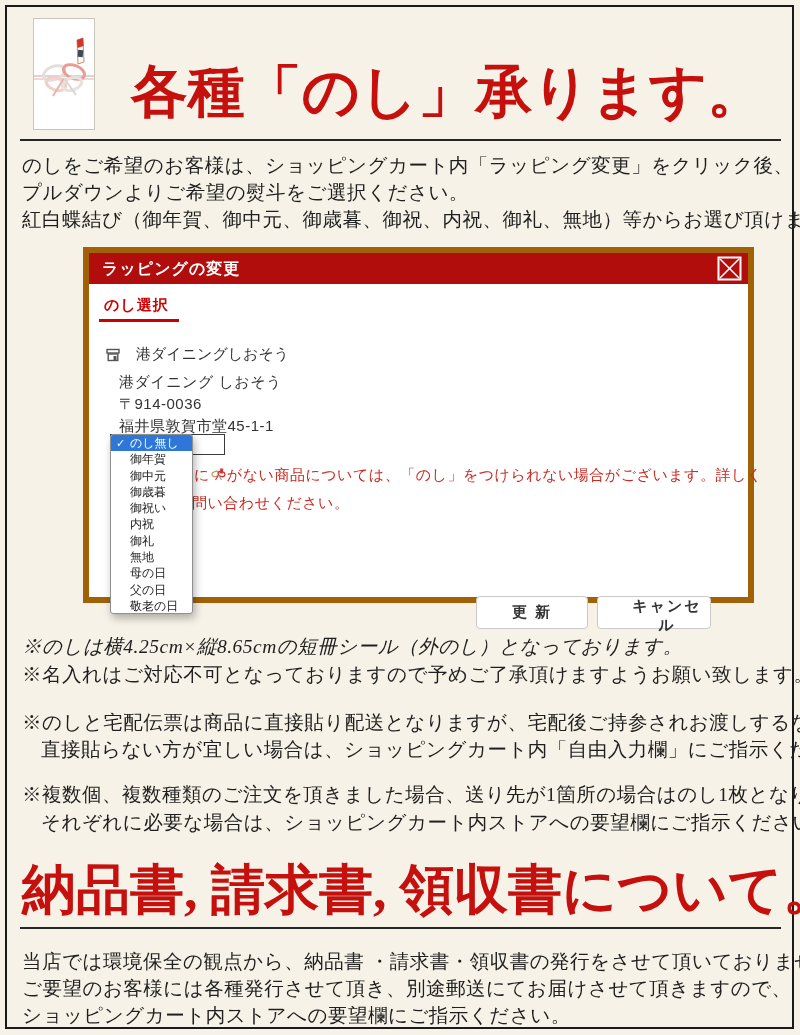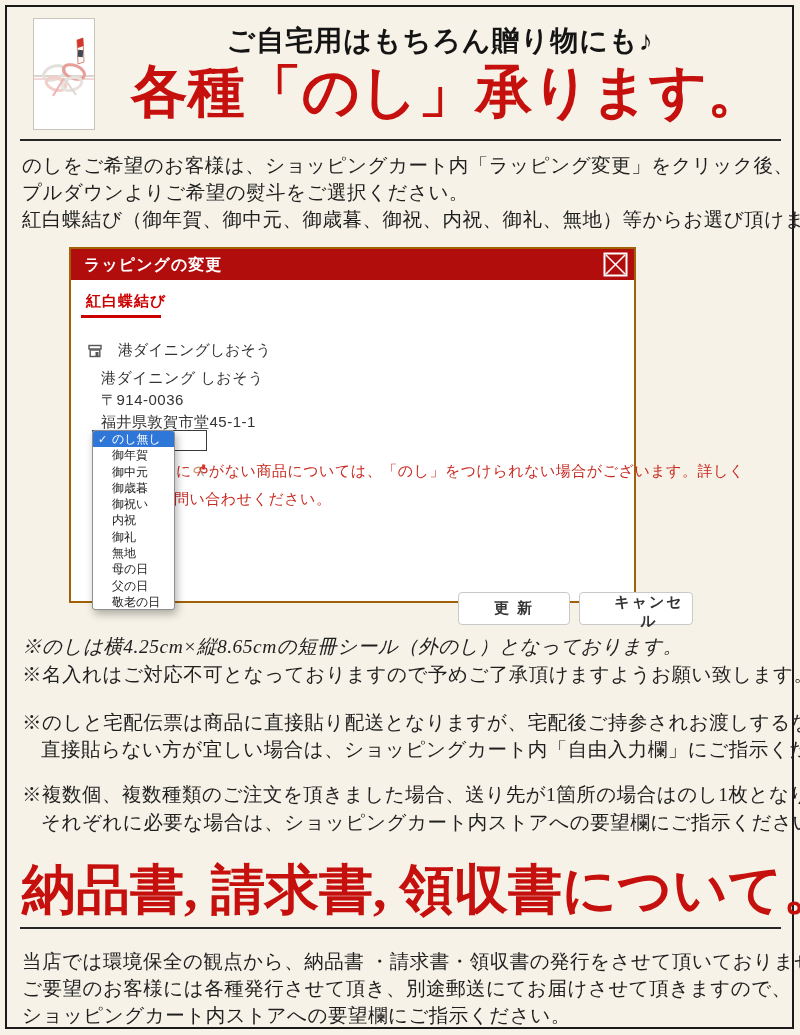--- a/index.html
+++ b/index.html
@@ -15,22 +15,22 @@
               font-size:57px; font-weight:700; color:#c5100d; letter-spacing:0px; white-space:nowrap; }
   .rule { position:absolute; left:20px; width:761px; height:0; border-top:2px solid #262626; }
   .rule1 { top:139px; } .rule2 { top:927px; }
 
   
   .para { position:absolute; left:22px; font-size:19.5px; color:#1f1f1f; letter-spacing:0.5px; white-space:nowrap; }
   .lh { line-height:27px; }
   .indent { padding-left:19px; }
 
   
-  .dialog { position:absolute; left:69px; top:247px; width:567px; height:356px;
-            background:#ffffff; border:2px solid #a16207; z-index:1;
+  .dialog { position:absolute; left:83px; top:247px; width:671px; height:356px;
+            background:#ffffff; border:6px solid #a16207; z-index:1;
             font-family:"Liberation Sans","DejaVu Sans",sans-serif; }
   .dlg-header { position:absolute; left:0; top:0; right:0; height:31px; background:#b20d0d; }
   .dlg-title { position:absolute; left:13px; top:0; line-height:31px; color:#ffffff;
                font-size:16px; font-weight:700; letter-spacing:1px; }
   .dlg-close { position:absolute; right:6px; top:3px; width:25px; height:25px; cursor:pointer; }
   .dlg-tab { position:absolute; left:15px; top:43px; color:#cc0000; font-weight:700; font-size:15px; letter-spacing:1px; }
   .dlg-tab-underline { position:absolute; left:10px; top:66px; width:80px; height:3px; background:#cc0000; }
   .store-row { position:absolute; left:17px; top:92px; font-size:15px; color:#333; display:flex; align-items:center; gap:16px; }
   .addr { position:absolute; left:30px; font-size:15px; color:#333; letter-spacing:0.5px; }
   .a1 { top:120px; } .a2 { top:142px; } .a3 { top:164px; }
@@ -78,39 +78,38 @@
     <ellipse cx="21" cy="55" rx="11" ry="6.5" fill="none" stroke="#e3dfda" stroke-width="3" transform="rotate(-22 21 55)"></ellipse>
     <ellipse cx="23" cy="66" rx="10" ry="6" fill="none" stroke="#f2cfcb" stroke-width="3" transform="rotate(18 23 66)"></ellipse>
     <ellipse cx="41" cy="54" rx="11" ry="6.5" fill="none" stroke="#e89e98" stroke-width="3" transform="rotate(22 41 54)"></ellipse>
     <ellipse cx="39" cy="66" rx="10" ry="6" fill="none" stroke="#e7e2dd" stroke-width="3" transform="rotate(-18 39 66)"></ellipse>
     <path d="M31 60 L20 78" stroke="#e9b4af" stroke-width="2" fill="none"></path>
     <path d="M31 60 L43 77" stroke="#ddd6d0" stroke-width="2" fill="none"></path>
     <polygon points="44,22 50,20 51,44 45,46" fill="#fdf8f2" stroke="#cc8a80" stroke-width="1"></polygon>
     <polygon points="44,22 50,20 50.5,28 44.5,30" fill="#d4352b"></polygon>
     <rect x="45" y="32" width="5" height="7" fill="#3d4a55" transform="rotate(4 47 35)"></rect>
   </svg>
-  <div class="hero-sub">ご自宅用はもちろん贈り物にも♪</div>
   <div class="hero-title">各種「のし」承ります。</div>
   <div class="rule rule1"></div>
 
   <div class="para lh" style="top:152px;">のしをご希望のお客様は、ショッピングカート内「ラッピング変更」をクリック後、</div>
   <div class="para lh" style="top:179px;">プルダウンよりご希望の熨斗をご選択ください。</div>
   <div class="para lh" style="top:206px;">紅白蝶結び（御年賀、御中元、御歳暮、御祝、内祝、御礼、無地）等からお選び頂けます。</div>
 
   <div class="dialog">
     <div class="dlg-header">
       <span class="dlg-title">ラッピングの変更</span>
       <svg class="dlg-close" viewBox="0 0 25 25">
         <rect x="1.5" y="1.5" width="22" height="22" fill="none" stroke="#ffffff" stroke-width="2"></rect>
         <line x1="3" y1="3" x2="22" y2="22" stroke="#ffffff" stroke-width="1.6"></line>
         <line x1="22" y1="3" x2="3" y2="22" stroke="#ffffff" stroke-width="1.6"></line>
       </svg>
     </div>
 
-    <div class="dlg-tab">紅白蝶結び</div>
+    <div class="dlg-tab">のし選択</div>
     <div class="dlg-tab-underline"></div>
 
     <div class="store-row">
       <svg width="14" height="14" viewBox="0 0 14 14">
         <rect x="1" y="1.5" width="12" height="3.5" fill="none" stroke="#555" stroke-width="1.4"></rect>
         <rect x="2.2" y="6" width="9.6" height="6.5" fill="none" stroke="#555" stroke-width="1.4"></rect>
         <rect x="7.5" y="8" width="3" height="4.5" fill="#555"></rect>
       </svg>
       <span>港ダイニングしおそう</span>
     </div>

